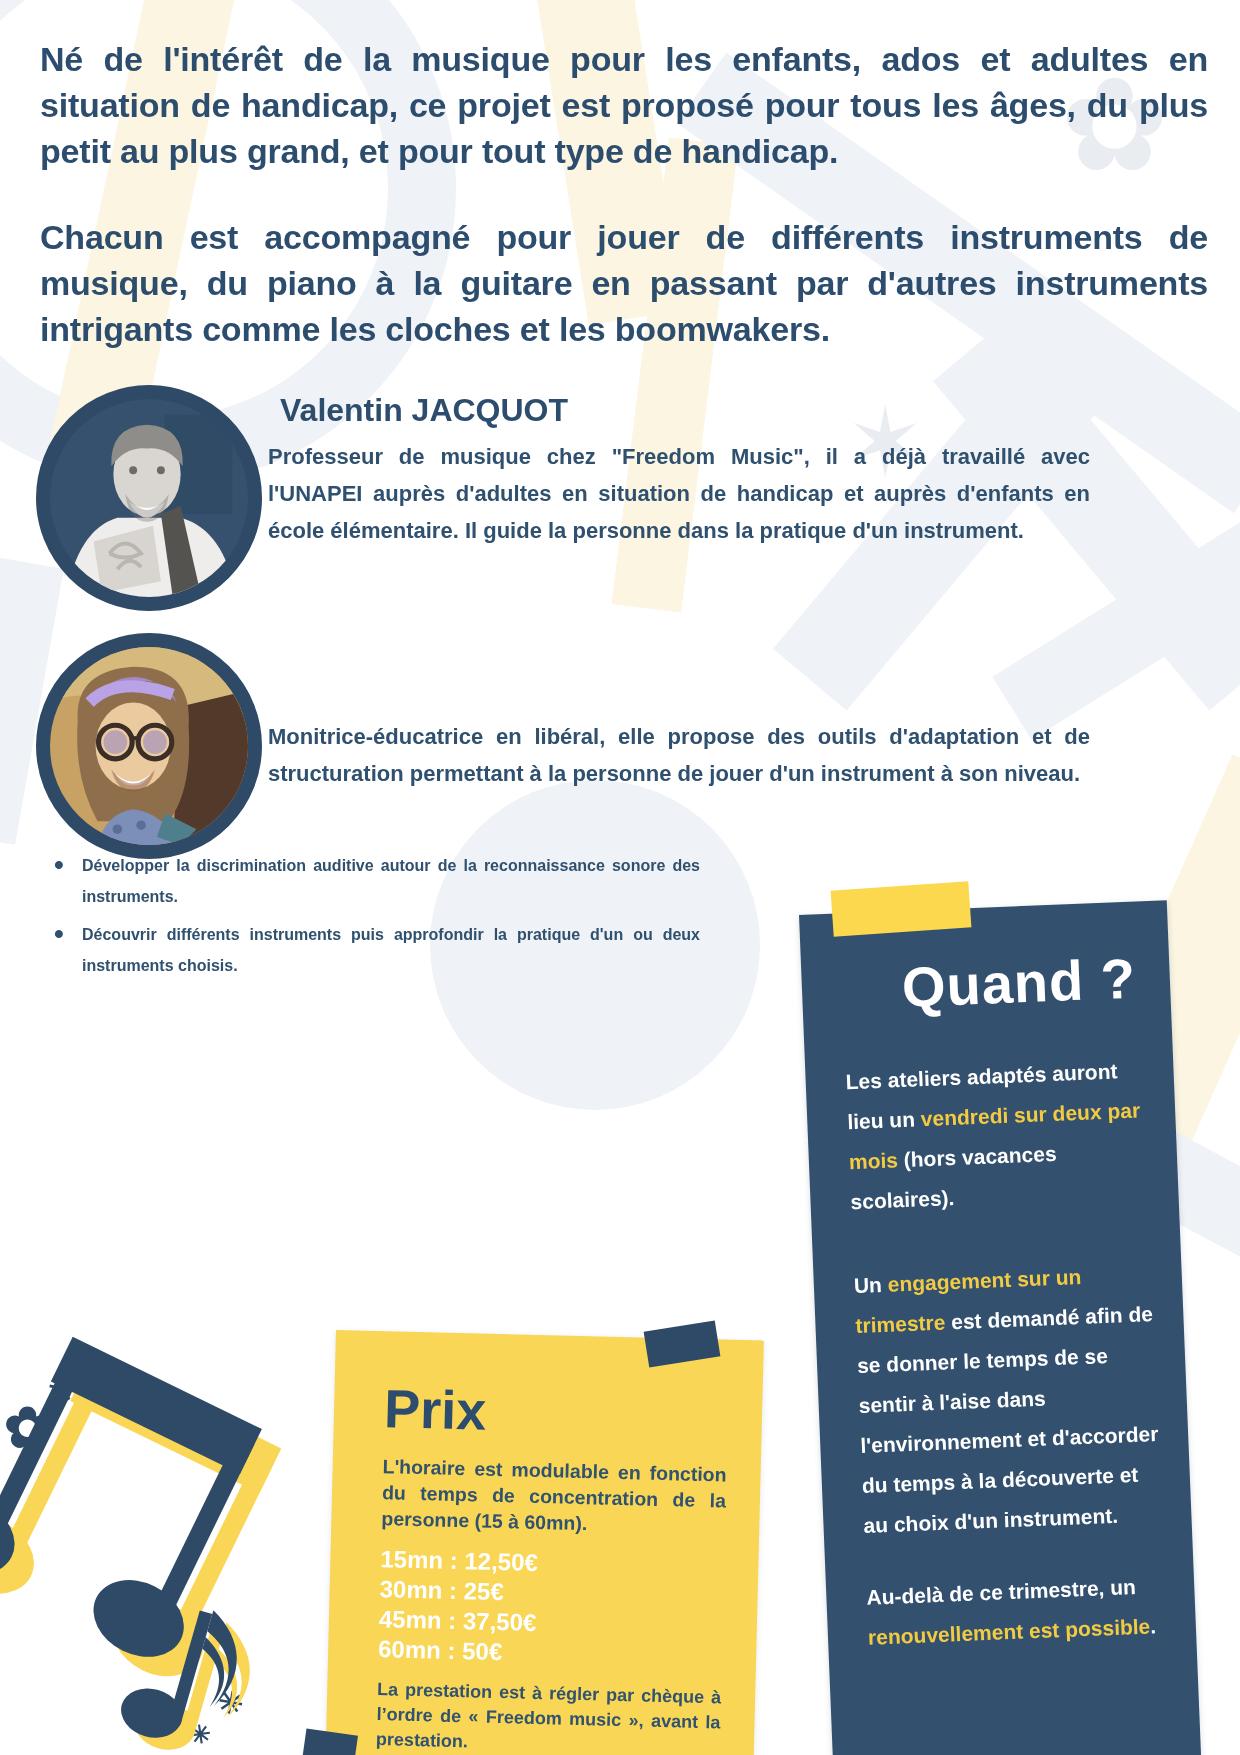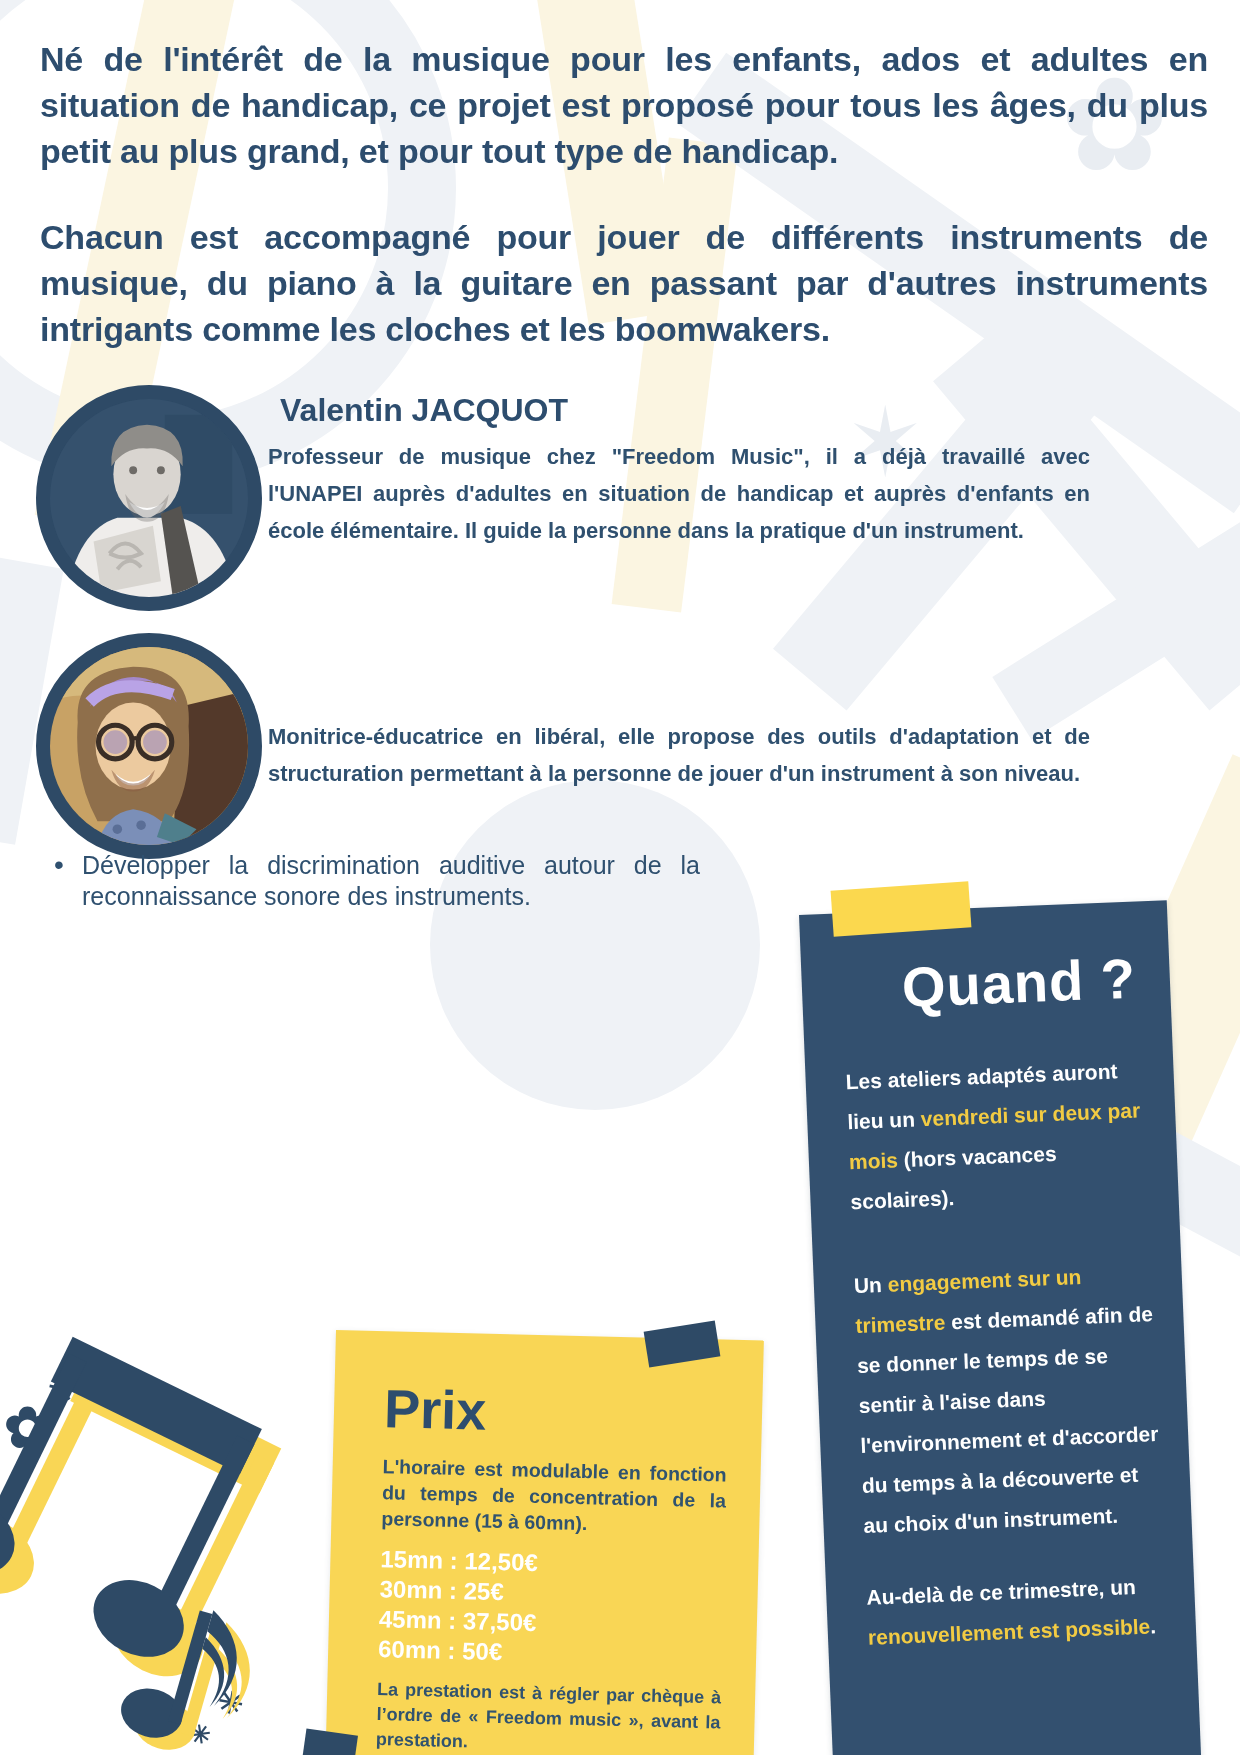--- a/index.html
+++ b/index.html
@@ -41,21 +41,21 @@
   .profile-bio{
     position:absolute;left:268px;width:822px;margin:0;z-index:2;
     font-size:22px;font-weight:700;line-height:37px;text-align:justify;color:#2F506F;
   }
   
   .objectives{
     position:absolute;left:50px;top:850px;width:650px;margin:0;padding:0;list-style:none;z-index:2;
   }
   .objectives li{
     position:relative;padding-left:32px;margin-bottom:7px;
-    font-size:25px;font-weight:400;line-height:31px;text-align:justify;color:#2F506F;
+    font-size:16px;font-weight:700;line-height:31px;text-align:justify;color:#2F506F;
   }
   .objectives li::before{
     content:"\2022";position:absolute;left:4px;top:-1px;font-size:28px;color:#2F506F;
   }
   
   .card-quand{
     position:absolute;left:799px;top:915px;width:368px;height:858px;box-sizing:border-box;
     background:var(--card-navy);transform:rotate(-2.3deg);transform-origin:top left;
     padding:44px 28px 0 40px;z-index:2;box-shadow:0 2px 6px rgba(40,60,80,.18);
   }
@@ -162,20 +162,21 @@
       <path d="M24,100 Q28,84 42,82 Q58,84 64,100 Z" fill="#7b8fb8"></path>
       <path d="M58,84 L74,92 L66,100 L54,96 Z" fill="#4f7f8c"></path>
       <circle cx="34" cy="92" r="2.4" fill="#5a6e96"></circle>
       <circle cx="46" cy="90" r="2.4" fill="#5a6e96"></circle>
     </svg>
   </div>
   <p class="profile-bio" style="top:718px;">Monitrice-éducatrice en libéral, elle propose des outils d'adaptation et de structuration permettant à la personne de jouer d'un instrument à son niveau.</p>
 
   <ul class="objectives">
     <li>Développer la discrimination auditive autour de la reconnaissance sonore des instruments.</li>
+    <li>Découvrir différents instruments puis approfondir la pratique d'un ou deux instruments choisis.</li>
   </ul>
 
   <div class="card-quand">
     <h2>Quand ?</h2>
     <p class="qbody p1"><span class="w">Les ateliers adaptés auront lieu  un </span><span class="y">vendredi sur deux par mois</span><span class="w"> (hors vacances scolaires).</span></p>
     <p class="qbody p2"><span class="w">Un </span><span class="y">engagement sur un trimestre</span><span class="w"> est demandé afin de se donner le temps de se sentir à l'aise dans l'environnement et d'accorder du temps à la découverte et au choix d'un instrument.</span></p>
     <p class="qbody p3"><span class="w">Au-delà de ce trimestre, un </span><span class="y">renouvellement est possible</span><span class="w">.</span></p>
   </div>
   <div class="tape-quand"></div>
 

